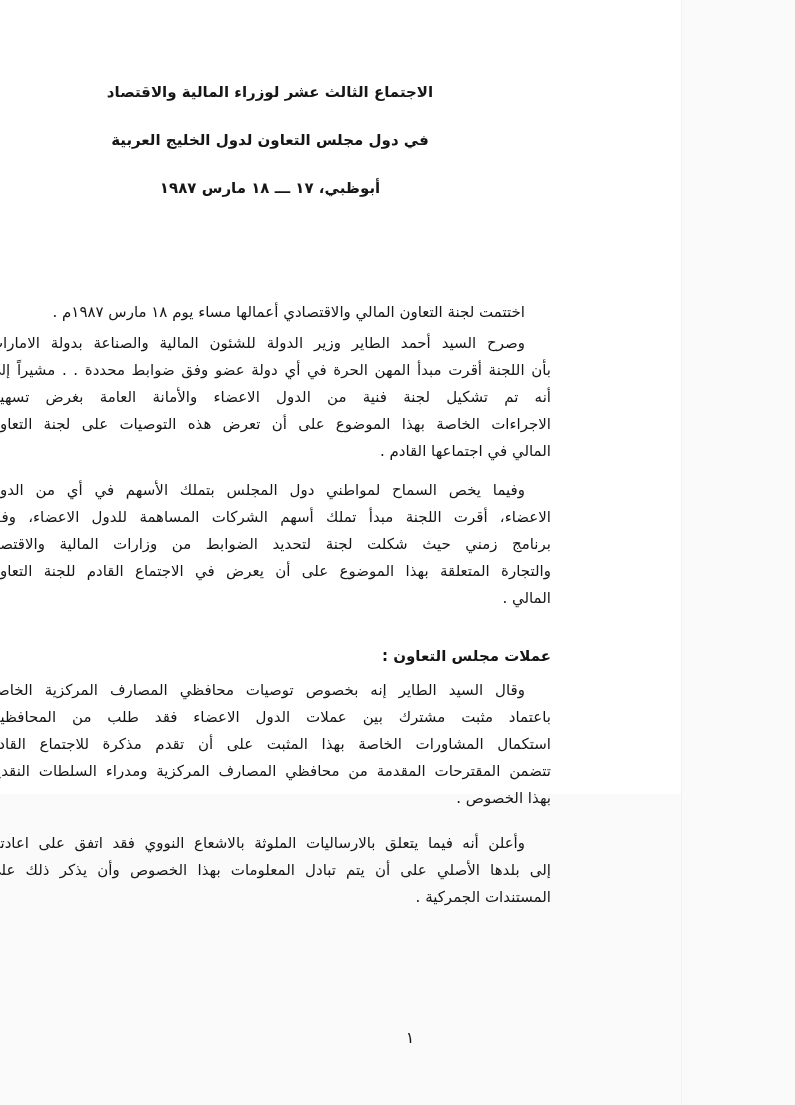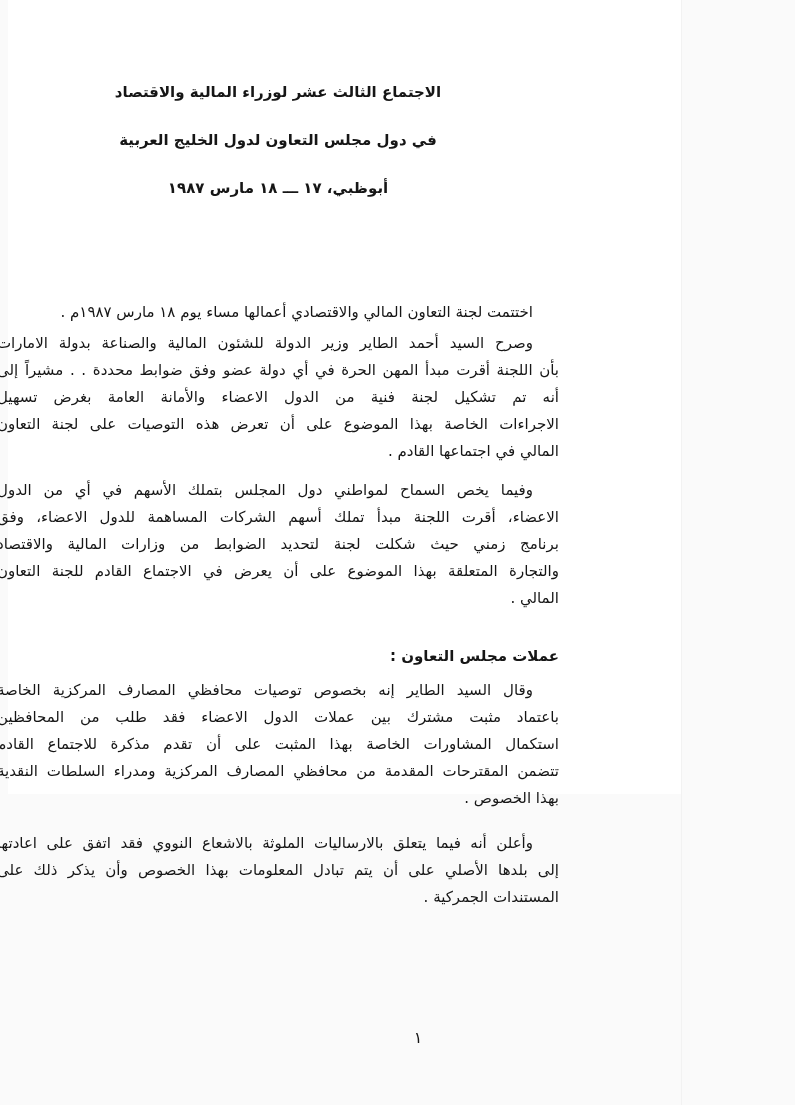--- a/index.html
+++ b/index.html
@@ -12,21 +12,21 @@
   }
   .scan-root {
     position: relative;
     width: 795px;
     height: 1105px;
     font-family: "DejaVu Sans", sans-serif;
     color: #161616;
   }
   .scan-page {
     position: absolute;
-    left: 8px;
+    left: 0;
     top: 0;
     width: 681px;
     height: 794px;
     background: #ffffff;
   }
   .scan-margin-band {
     position: absolute;
     left: 681px;
     top: 0;
     width: 114px;

